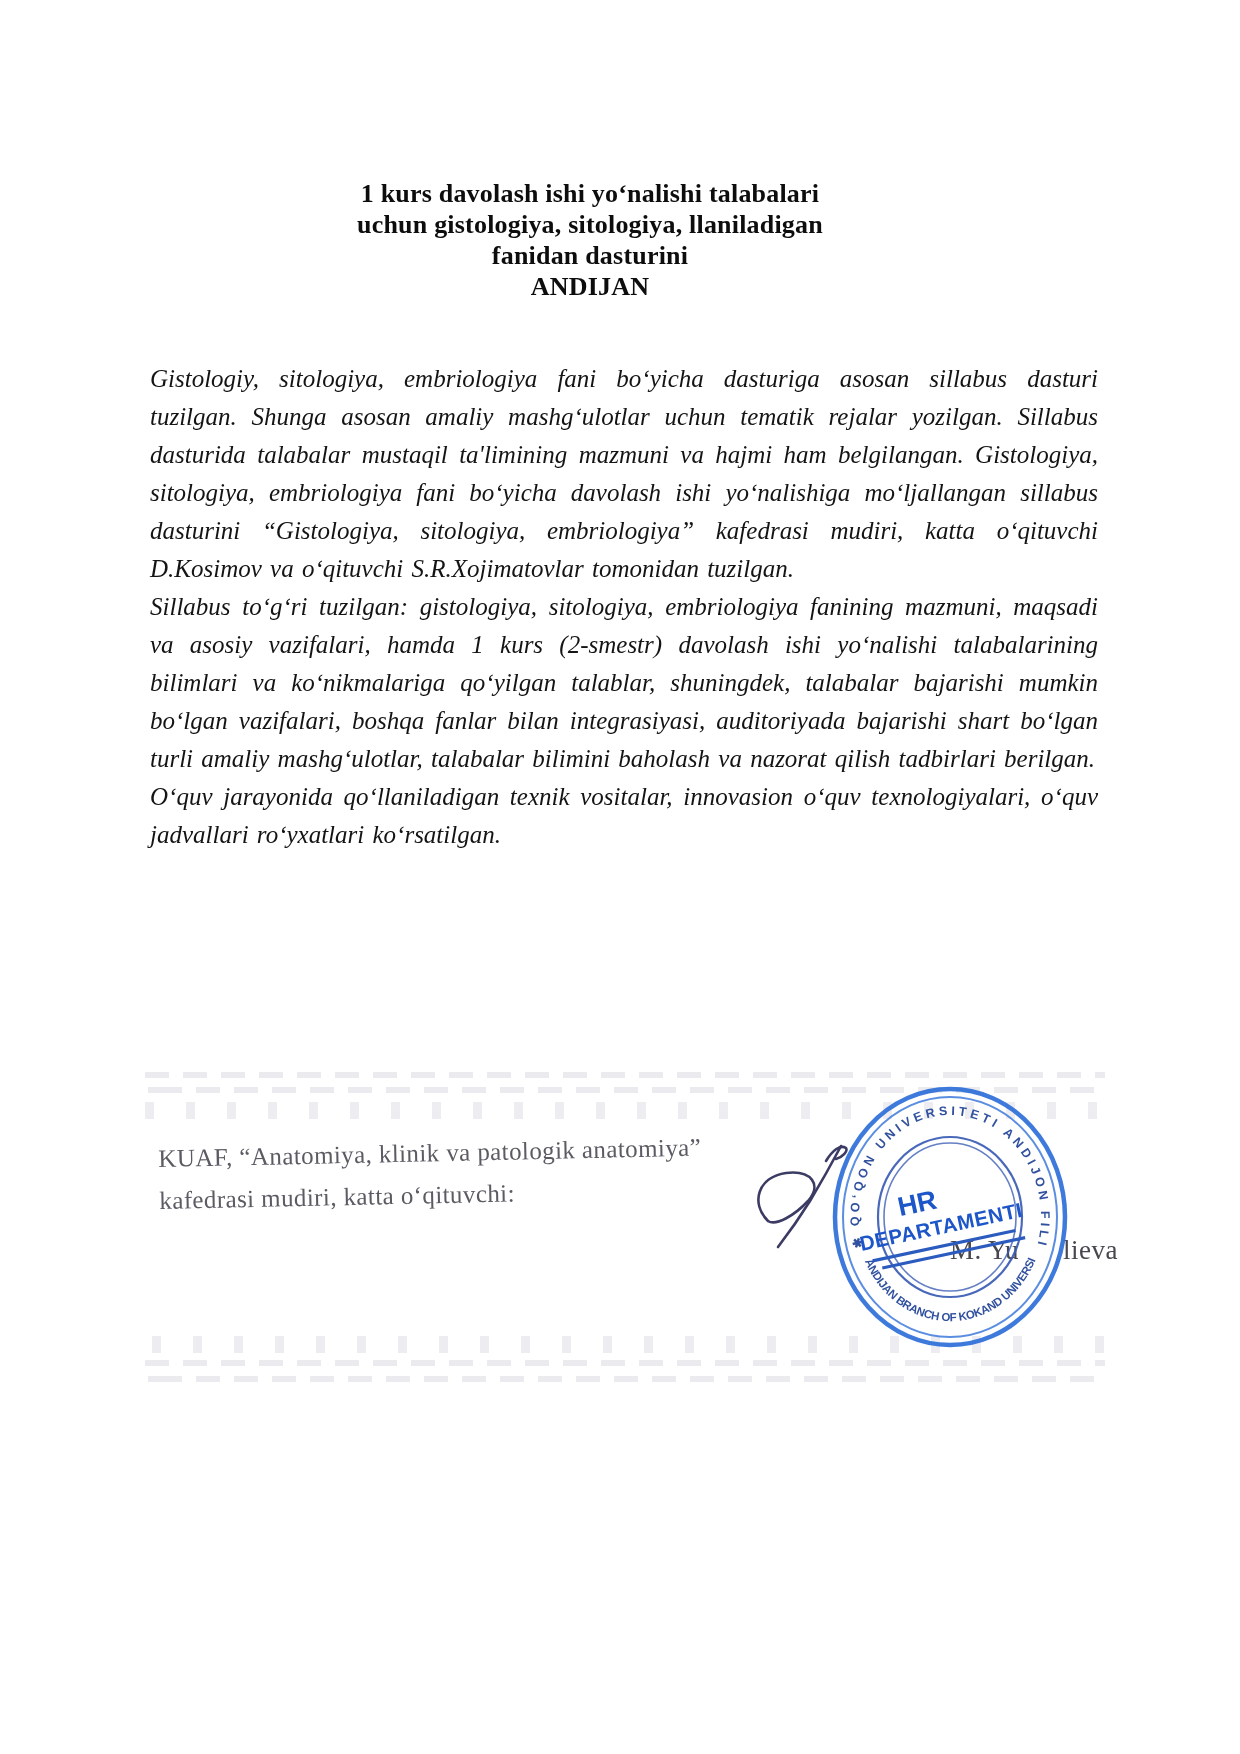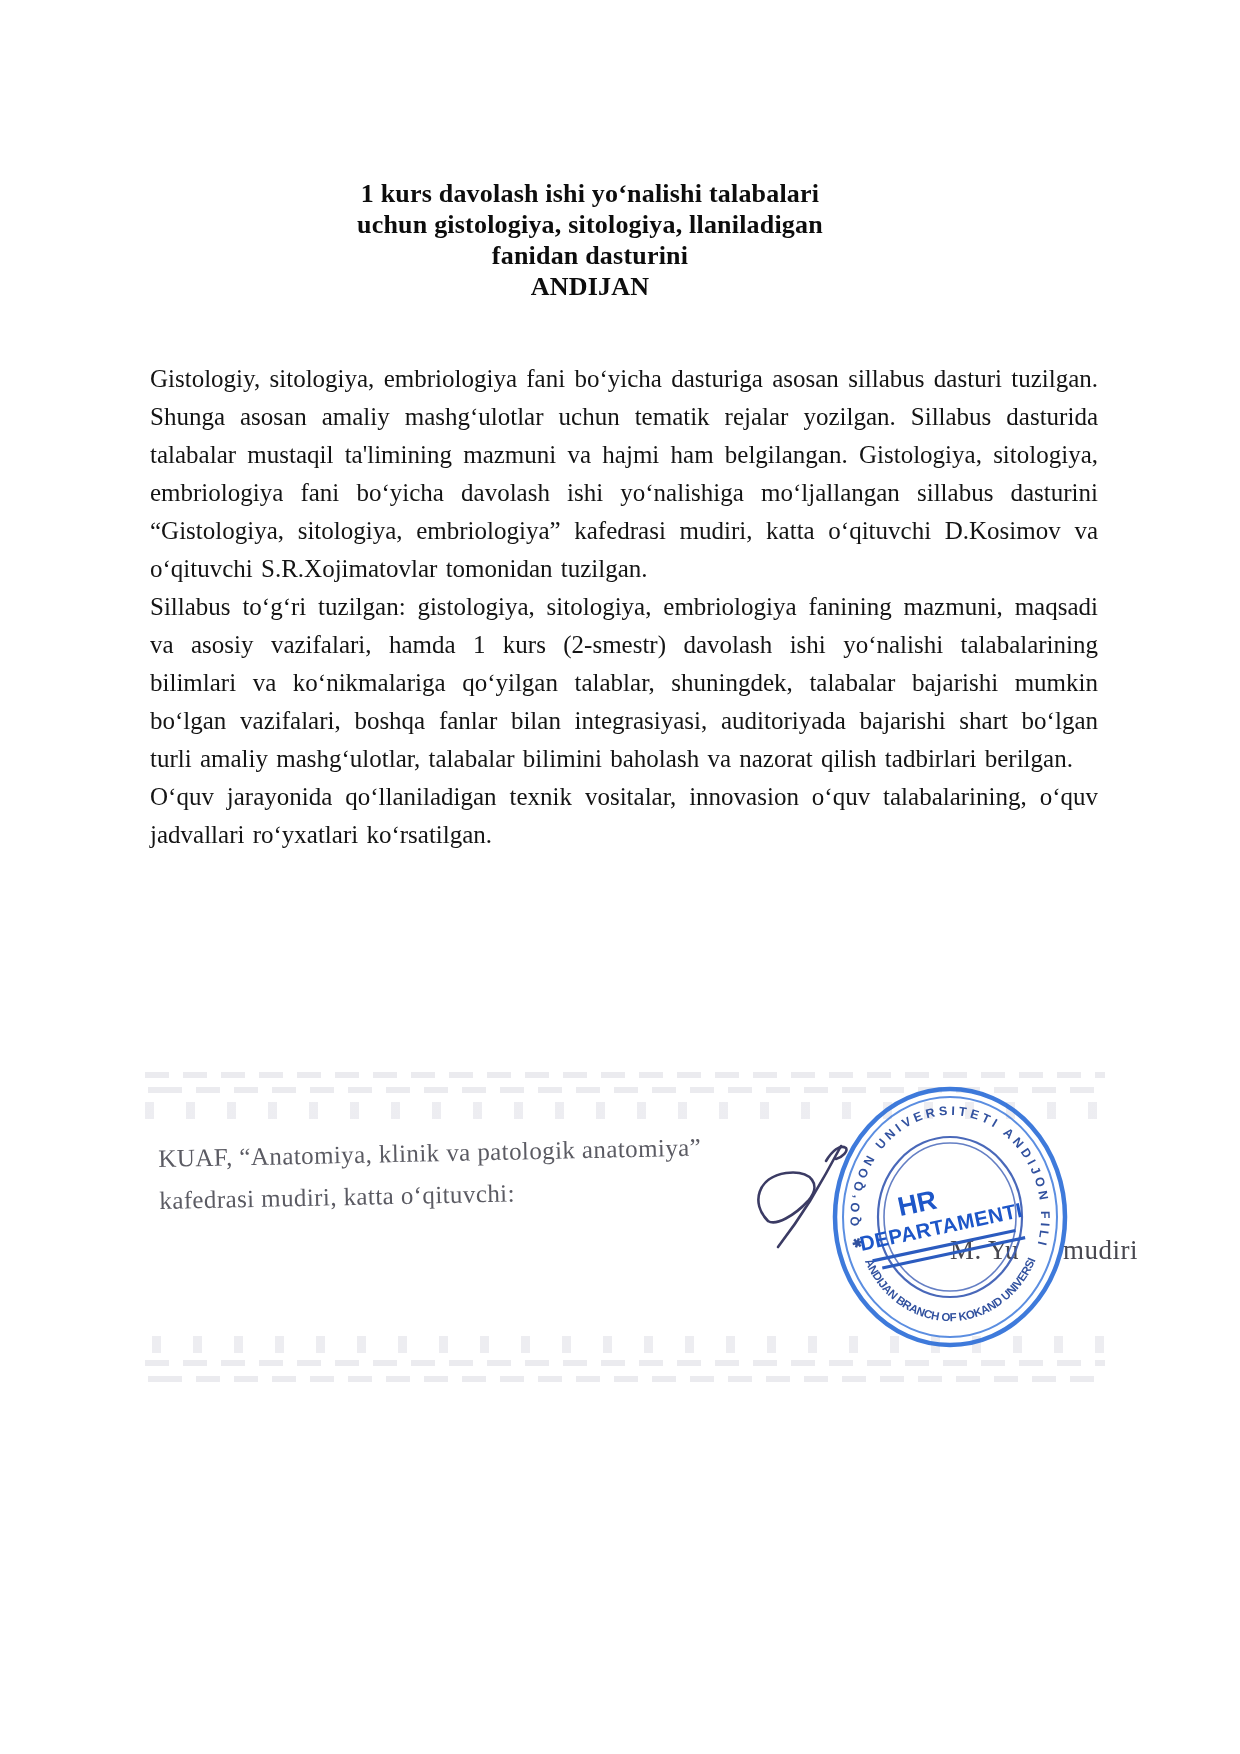--- a/index.html
+++ b/index.html
@@ -16,21 +16,21 @@
   .title-block{
     position:absolute;left:110px;top:138px;width:960px;
     text-align:center;font-weight:bold;
     font-size:26px;line-height:31px;color:#0d0d0d;
     letter-spacing:0.2px;
   }
   
   .body-block{
     position:absolute;left:150px;top:320px;width:948px;
     font-size:25px;line-height:38px;text-align:justify;
-    word-spacing:2px;color:#141414;
+    word-spacing:2px;color:#141414;font-style:italic;
   }
   .body-block p{margin:0;padding:0;}
   
   .scan-row-thin{
     position:absolute;left:145px;width:960px;height:6px;
     background-image:repeating-linear-gradient(90deg,#e6e6eb 0 24px,transparent 24px 38px);
     opacity:.8;
   }
   .scan-row-tall{
     position:absolute;left:145px;width:960px;height:17px;
@@ -63,38 +63,38 @@
   <div class="title-block">
     <div>1 kurs davolash ishi yo‘nalishi talabalari</div>
     <div>uchun gistologiya, sitologiya, llaniladigan</div>
     <div>fanidan dasturini</div>
     <div>ANDIJAN</div>
   </div>
 
   <div class="body-block">
     <p>Gistologiy, sitologiya, embriologiya fani bo‘yicha dasturiga asosan sillabus dasturi tuzilgan. Shunga asosan amaliy mashg‘ulotlar uchun tematik rejalar yozilgan. Sillabus dasturida talabalar mustaqil ta'limining mazmuni va hajmi ham belgilangan. Gistologiya, sitologiya, embriologiya fani bo‘yicha davolash ishi yo‘nalishiga mo‘ljallangan sillabus dasturini “Gistologiya, sitologiya, embriologiya” kafedrasi mudiri, katta o‘qituvchi D.Kosimov va o‘qituvchi S.R.Xojimatovlar tomonidan tuzilgan.</p>
     <p>Sillabus to‘g‘ri tuzilgan: gistologiya, sitologiya, embriologiya fanining mazmuni, maqsadi va asosiy vazifalari, hamda 1 kurs (2-smestr) davolash ishi yo‘nalishi talabalarining bilimlari va ko‘nikmalariga qo‘yilgan talablar, shuningdek, talabalar bajarishi mumkin bo‘lgan vazifalari, boshqa fanlar bilan integrasiyasi, auditoriyada bajarishi shart bo‘lgan turli amaliy mashg‘ulotlar, talabalar bilimini baholash va nazorat qilish tadbirlari berilgan.</p>
-    <p>O‘quv jarayonida qo‘llaniladigan texnik vositalar, innovasion o‘quv talabalarining, o‘quv jadvallari ro‘yxatlari ko‘rsatilgan.</p>
+    <p>O‘quv jarayonida qo‘llaniladigan texnik vositalar, innovasion o‘quv texnologiyalari, o‘quv jadvallari ro‘yxatlari ko‘rsatilgan.</p>
   </div>
 
   <div class="scan-row-thin" style="top:1032px;"></div>
   <div class="scan-row-thin" style="top:1047px;background-position:13px 0;"></div>
   <div class="scan-row-tall" style="top:1062px;"></div>
 
   <div class="scan-row-tall" style="top:1296px;background-position:7px 0;"></div>
   <div class="scan-row-thin" style="top:1320px;"></div>
   <div class="scan-row-thin" style="top:1336px;background-position:13px 0;"></div>
 
   <div class="sig-block">
     <div>KUAF, “Anatomiya, klinik va patologik anatomiya”</div>
     <div>kafedrasi mudiri, katta o‘qituvchi:</div>
   </div>
 
   <span class="signer-name part1">M. Yu</span>
-  <span class="signer-name part2">mudiri</span>
+  <span class="signer-name part2">lieva</span>
 
   <svg class="stamp-svg" width="244" height="270" viewBox="0 0 244 270" xmlns="http://www.w3.org/2000/svg">
     <g fill="none" opacity="0.92">
       <ellipse cx="122" cy="135" rx="115" ry="128" stroke="#2e6fd8" stroke-width="4.5"></ellipse>
       <ellipse cx="122" cy="135" rx="107" ry="120" stroke="#2e6fd8" stroke-width="2" opacity="0.85"></ellipse>
       <ellipse cx="122" cy="135" rx="72" ry="80" stroke="#3a5cb4" stroke-width="2.2"></ellipse>
       <ellipse cx="122" cy="135" rx="66" ry="74" stroke="#3a5cb4" stroke-width="1.6" opacity="0.85"></ellipse>
     </g>
     <defs>
       <path id="arcTop" d="M 35 164.8 A 91 102 0 1 1 209 164.8" fill="none"></path>

